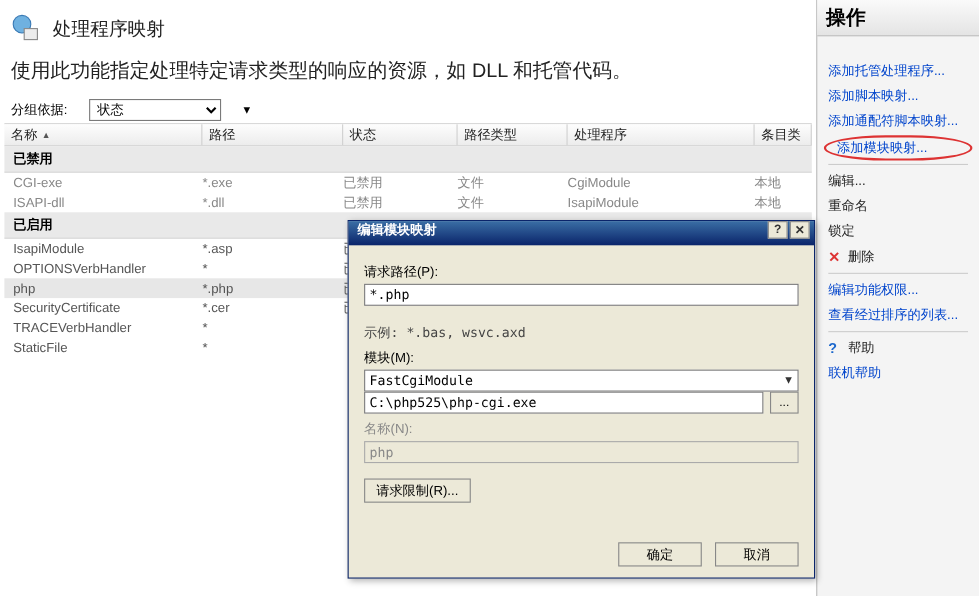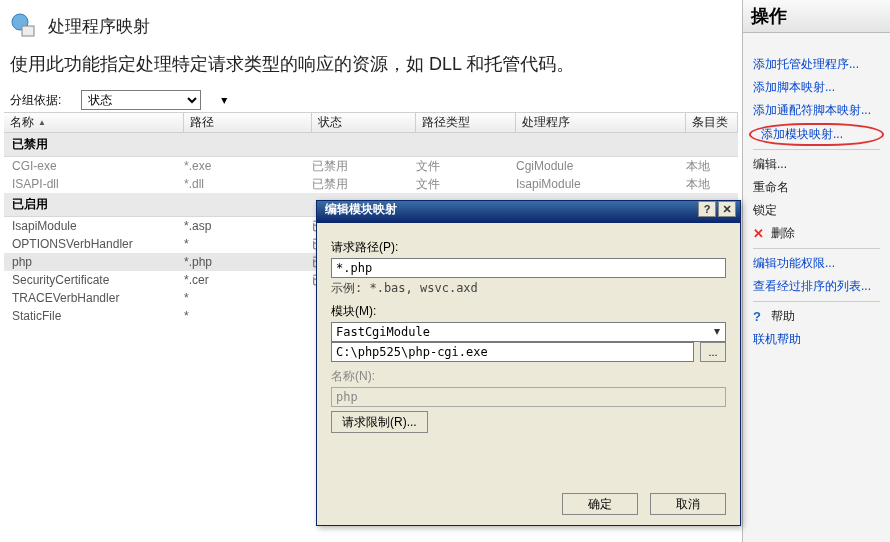--- a/index.html
+++ b/index.html
@@ -36,24 +36,24 @@
 .dlg-title-text{flex:1;padding-left:4px}
 .dlg-btn{width:18px;height:16px;background:#ece9d8;border:1px solid #888;margin-left:2px;display:flex;align-items:center;justify-content:center;font-family:Arial;font-size:11px;font-weight:bold;color:#333}
 .dlg-body{padding:10px 14px 8px 14px}
 .fld-label{margin-top:6px;margin-bottom:2px;font-size:12px}
 .fld-label.dis{color:#888}
 .fld-input{width:100%;height:20px;border:1px solid #7a7a7a;background:#fff;padding:0 4px;font-family:Consolas,monospace;font-size:12px}
 .fld-input.dis{color:#888;background:#ece9d8;border:1px solid #aaa}
 .fld-row{display:flex;gap:6px;align-items:center}
 .fld-row .fld-input{flex:1}
 .browse{width:26px;height:20px;border:1px solid #888;background:#ece9d8;font-size:11px}
-.hint{font-family:Consolas,monospace;font-size:12px;color:#444;margin-top:2px}
+.hint{font-family:Consolas,monospace;font-size:12px;color:#444;margin-top:16px}
 .select-wrap{position:relative}
 .select-wrap::after{content:"▾";position:absolute;right:6px;top:2px;color:#333;pointer-events:none}
-.req-btn{margin-top:4px;height:22px;padding:0 10px;border:1px solid #888;background:#ece9d8;font-size:12px}
+.req-btn{margin-top:14px;height:22px;padding:0 10px;border:1px solid #888;background:#ece9d8;font-size:12px}
 .dlg-foot{position:absolute;bottom:10px;right:14px;display:flex;gap:12px}
 .dlg-foot button{width:76px;height:22px;border:1px solid #888;background:#ece9d8;font-size:12px}
 </style>
 </head>
 <body>
 
 <div class="main">
   <div class="left">
     <div class="title-row">
       <svg class="title-icon" viewBox="0 0 28 28">

